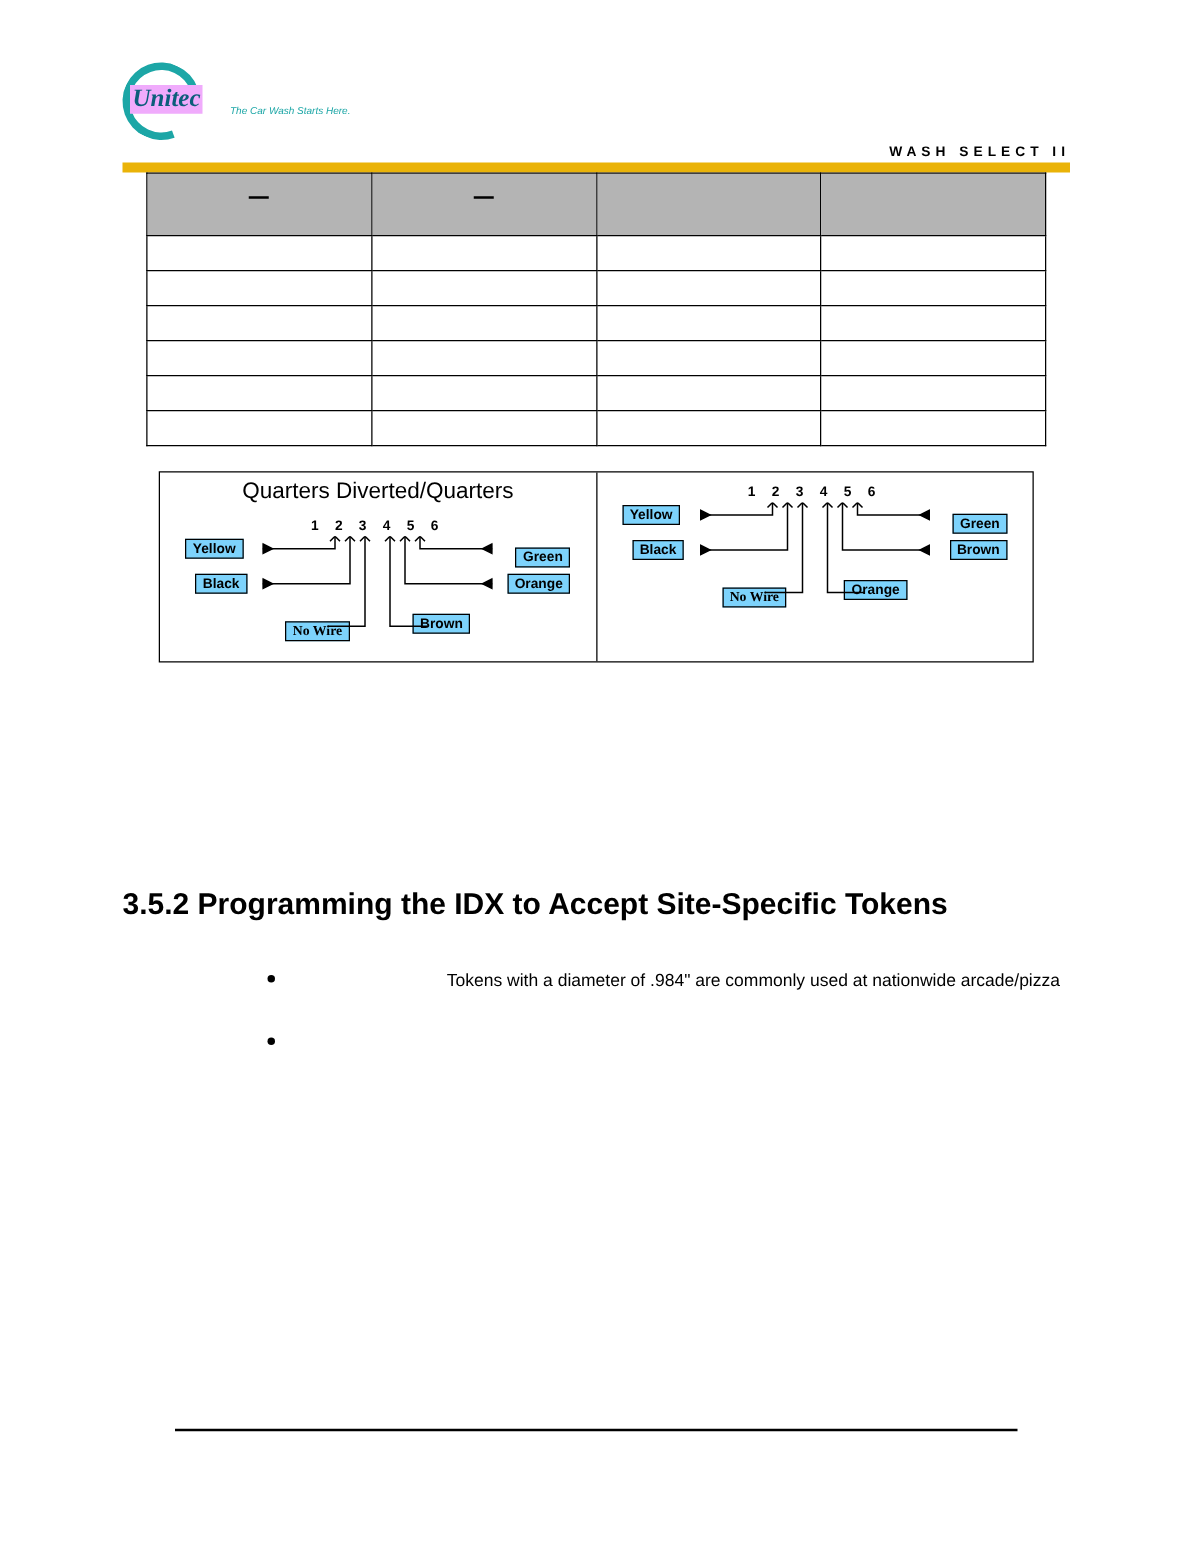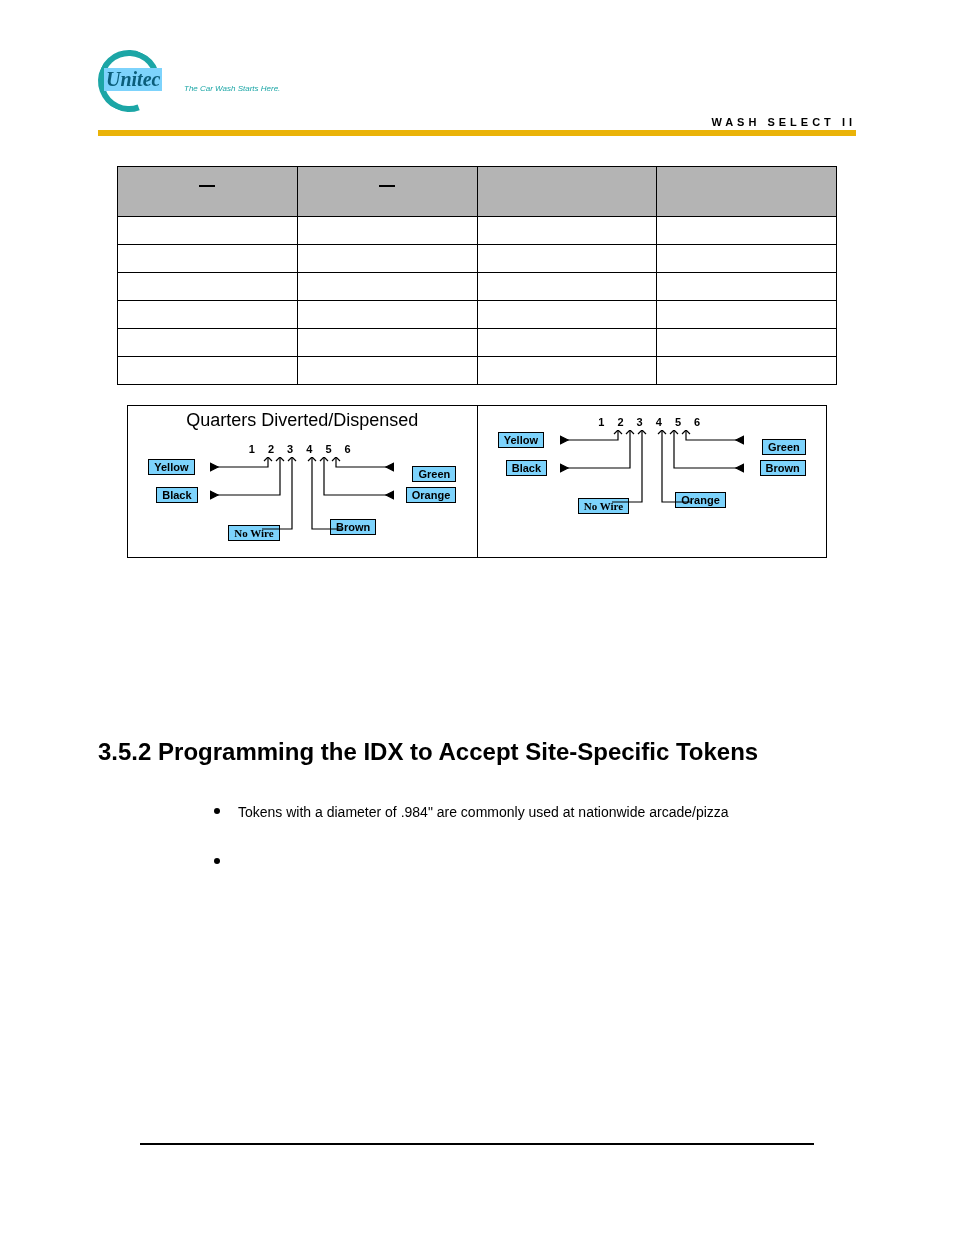--- a/index.html
+++ b/index.html
@@ -37,39 +37,38 @@
     transform: rotate(25deg);
   }
   .logo-text {
     position: absolute;
     left: 6px; top: 18px;
     font-family: Georgia, 'Times New Roman', serif;
     font-weight: bold;
     font-style: italic;
     font-size: 20px;
     color: #0b5d7a;
-    background: #7dd3fc;
+    background: #f0abfc;
     padding: 0 2px;
     text-align: right;
   }
   .tagline {
     font-size: 8px;
     color: #1ca6a6;
     font-weight: normal;
     font-style: italic;
     margin-top: 14px;
   }
   .header-title {
     text-align: right;
     font-size: 11px;
     font-weight: bold;
     letter-spacing: 4px;
-    border-bottom: 6px solid #eab308;
+    border-bottom: 8px solid #eab308;
     padding-bottom: 2px;
-    margin-bottom: 30px;
   }
   
   table.pin {
     border-collapse: collapse;
     width: 720px;
     margin: 0 auto 20px auto;
     table-layout: fixed;
   }
   table.pin th, table.pin td {
     border: 1px solid #000;
@@ -159,20 +158,21 @@
   .body-area {
     font-size: 14px;
     line-height: 1.45;
     margin-left: 110px;
     width: 640px;
   }
   .bullet {
     position: relative;
     padding-left: 30px;
     margin-bottom: 30px;
+    text-align: right;
   }
   .bullet::before {
     content: "";
     position: absolute;
     left: 6px; top: 6px;
     width: 6px; height: 6px;
     background: #000;
     border-radius: 50%;
   }
   
@@ -244,21 +244,21 @@
           <td></td>
           <td></td>
           <td></td>
         </tr>
     </tbody>
   </table>
 
   <div class="figure">
 
     <div class="figure-half">
-      <div class="fig-title">Quarters Diverted/Dispensed</div>
+      <div class="fig-title">Quarters Diverted/Quarters</div>
       <div class="diagram">
         <div class="pin-header">1 2 3 4 5 6</div>
         <span class="label-box lbl-yellow">Yellow</span>
         <span class="label-box lbl-black">Black</span>
         <span class="label-box lbl-nowire">No Wire</span>
         <span class="label-box lbl-right3">Brown</span>
         <span class="label-box lbl-right2">Orange</span>
         <span class="label-box lbl-right1">Green</span>
         <svg viewBox="0 0 184 80">
           <g stroke="#000" stroke-width="1.2" fill="none">

